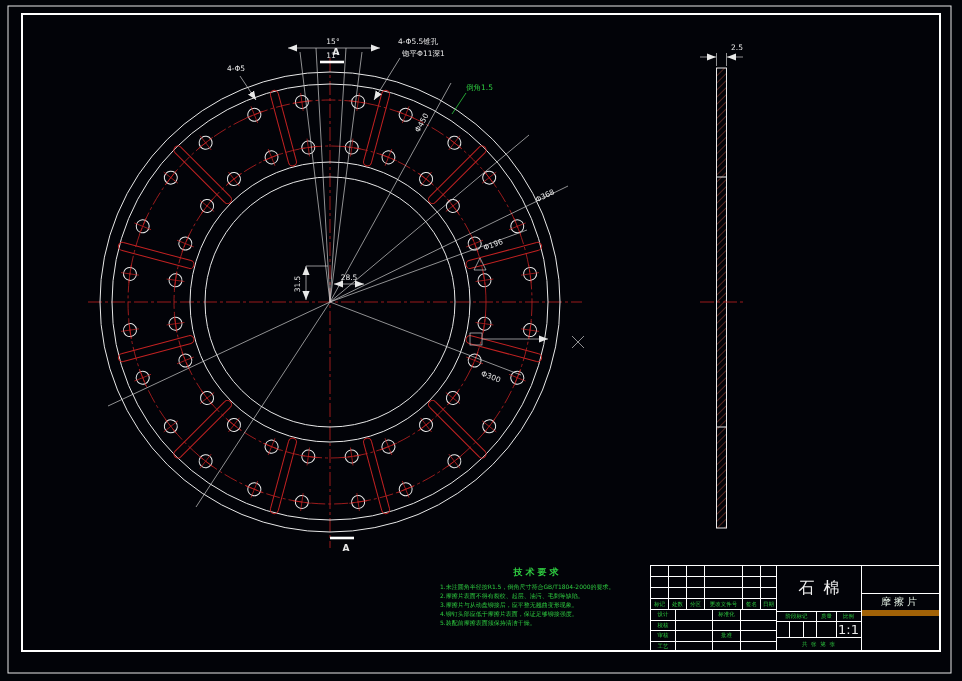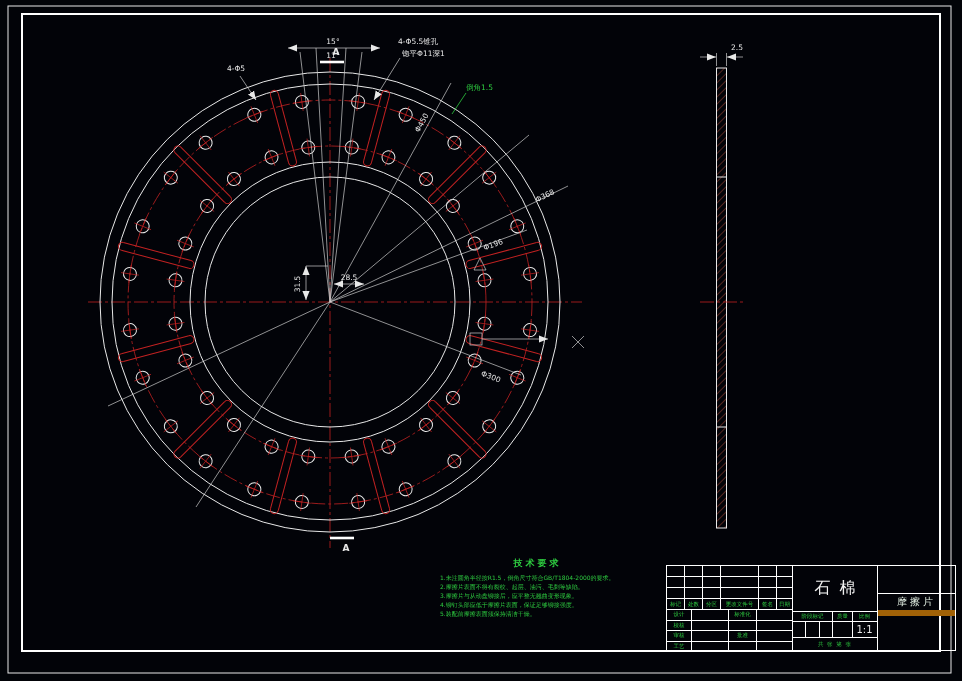--- a/index.html
+++ b/index.html
@@ -12,24 +12,24 @@
   .thick{stroke:#ffffff;stroke-width:2.6;}
   .cl{fill:none;stroke:#c22222;stroke-width:.8;stroke-dasharray:14 3 3 3;}
   .red{fill:none;stroke:#c22222;stroke-width:1;}
   .redthin{stroke:#c22222;stroke-width:.7;}
   .gline{stroke:#2ecc40;stroke-width:.8;}
   text.dim{fill:#e8e8e8;font-size:7.5px;font-family:"DejaVu Sans",sans-serif;}
   text.big{font-size:9px;font-weight:bold;}
   text.gdim{fill:#2ecc40;font-size:7.5px;font-family:"DejaVu Sans",sans-serif;}
 
   .tech-req{position:absolute;left:440px;top:557px;width:195px;color:#2ecc40;}
-  .tech-req .tr-title{font-size:9px;font-weight:bold;text-align:center;letter-spacing:3px;margin-bottom:3px;}
+  .tech-req .tr-title{font-size:9px;font-weight:bold;text-align:center;letter-spacing:3px;margin-bottom:3px;margin-top:9px;}
   .tech-req .tr-item{font-size:6px;line-height:9px;white-space:nowrap;overflow:hidden;}
 
-  .title-block{position:absolute;left:666px;top:565px;width:290px;height:86px;border:1.5px solid #ffffff;
+  .title-block{position:absolute;left:650px;top:565px;width:290px;height:86px;border:1.5px solid #ffffff;
                box-sizing:border-box;display:flex;color:#2ecc40;overflow:hidden;text-align:right;}
   .tb-left{width:125px;box-sizing:border-box;}
   .tb-mid{width:85px;border-left:1px solid #fff;box-sizing:border-box;}
   .tb-right{flex:1;border-left:1px solid #fff;box-sizing:border-box;}
   .tb-row{display:flex;border-bottom:1px solid #fff;box-sizing:border-box;}
   .tb-row.nb{border-bottom:none;}
   .tb-cell{border-right:1px solid #fff;box-sizing:border-box;font-size:5.5px;display:flex;align-items:center;
            justify-content:center;overflow:hidden;white-space:nowrap;}
   .tb-cell.last{border-right:none;}
   .tb-material{height:46px;border-bottom:1px solid #fff;display:flex;align-items:center;justify-content:center;
@@ -500,21 +500,21 @@
     </div>
     <div class="tb-row" style="height:16px">
       <div class="tb-cell" style="width:40px;padding:0">
           <div class="sub3">
             <div></div>
             <div></div>
             <div></div>
           </div>
         </div>
       <div class="tb-cell" style="width:20px"></div>
-      <div class="tb-cell last" style="width:23px;color:#e8e8e8;font-size:10px">1:1</div>
+      <div class="tb-cell last" style="width:23px;color:#e8e8e8;font-size:13px">1:1</div>
     </div>
     <div class="tb-sheets">共 张 第 张</div>
   </div>
 
   <div class="tb-right">
     <div class="tb-empty-top"></div>
     <div class="tb-partname">摩擦片</div>
   </div>
 </div>
 

